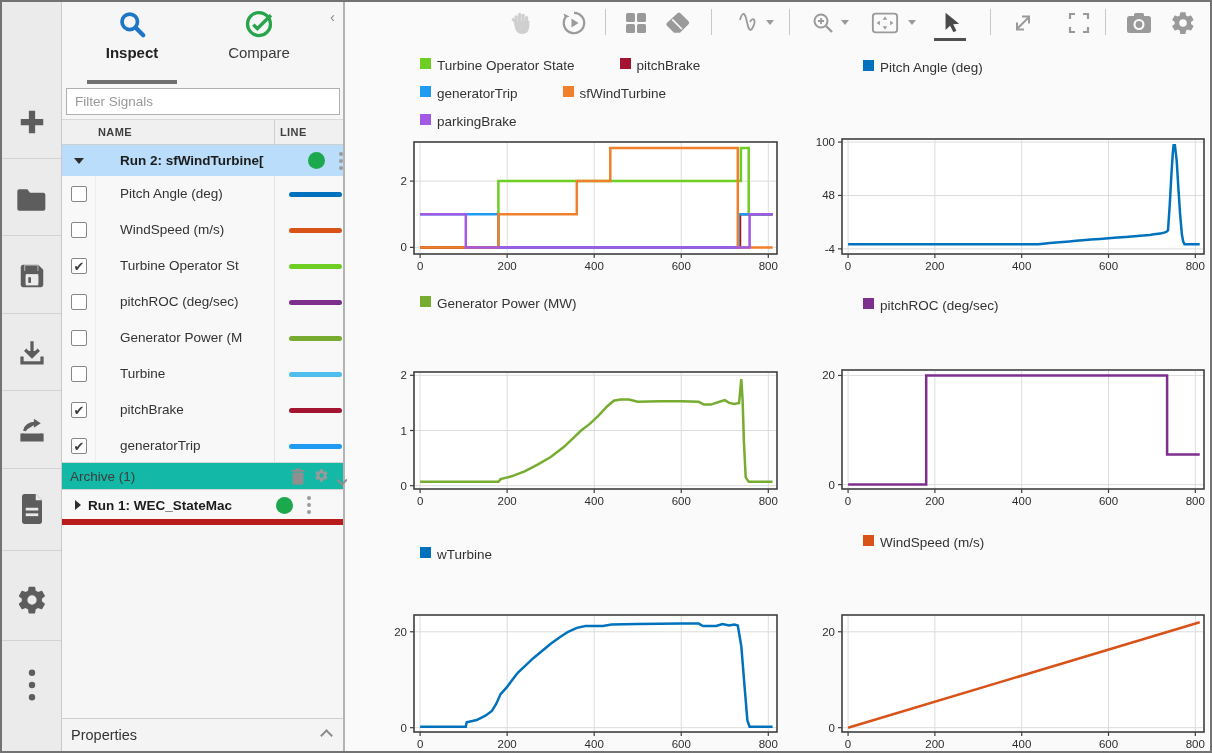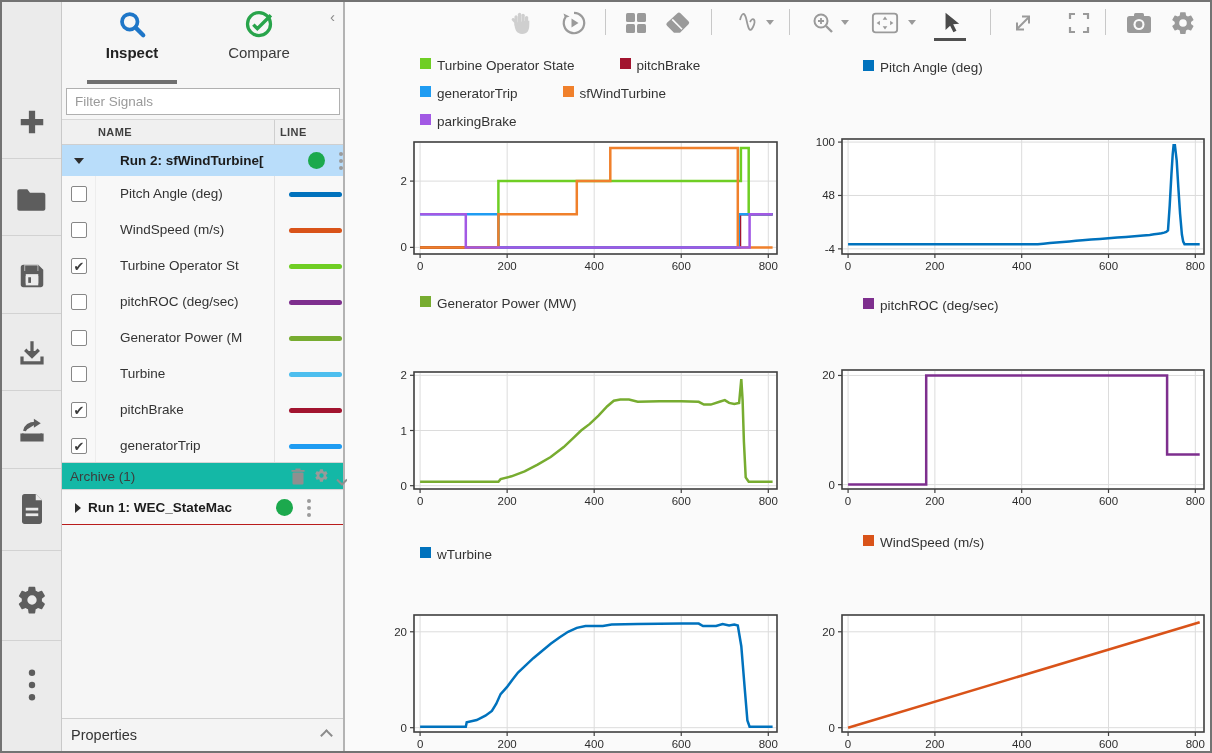--- a/index.html
+++ b/index.html
@@ -42,21 +42,21 @@
   .cbx{position:absolute;left:9px;top:10px;width:16px;height:16px;background:#fff;border:1px solid #878787;border-radius:2px;font-size:13px;line-height:15px;text-align:center;color:#3c3c3c;}
   .signame{position:absolute;left:58px;top:10px;font-size:13.5px;color:#333;white-space:nowrap;overflow:hidden;width:152px;}
   .swatch{position:absolute;left:227px;top:16px;width:53px;height:5px;border-radius:2.5px;}
   .colline{position:absolute;left:212px;top:0;height:100%;border-left:1px solid #e3e3e3;}
   .colline2{position:absolute;left:33px;top:0;height:100%;border-left:1px solid #ededed;}
 
   .archbar{position:absolute;left:0;top:460px;width:100%;height:28px;background:#14b8a6;border-top:1px solid #d5d5d5;border-bottom:1px solid #d5d5d5;}
   .archbar .alabel{position:absolute;left:8px;top:6px;font-size:13.5px;color:#3d3d3d;}
   .archbar .aicon{position:absolute;top:5px;}
 
-  .archrun{position:absolute;left:0;top:489px;width:100%;height:34px;background:#f8f8f8;display:flex;align-items:center;border-bottom:1px solid #b91c1c;}
+  .archrun{position:absolute;left:0;top:489px;width:100%;height:34px;background:#f8f8f8;display:flex;align-items:center;border-bottom:6px solid #b91c1c;}
   .archrun .rcaret{width:0;height:0;border-top:5px solid transparent;border-bottom:5px solid transparent;border-left:6px solid #2d2d2d;margin:0 7px 0 13px;}
   .archrun .rlabel{font-size:13.5px;font-weight:bold;color:#1c1c1c;white-space:nowrap;overflow:hidden;width:188px;}
 
   .propbar{position:absolute;left:0;bottom:0;width:100%;height:33px;background:#f4f4f4;border-top:1px solid #cfcfcf;}
   .propbar .plabel{position:absolute;left:9px;top:8px;font-size:14.5px;color:#333;}
   .propbar .chev{position:absolute;right:12px;top:12px;width:9px;height:9px;border-left:2px solid #8b8b8b;border-top:2px solid #8b8b8b;transform:rotate(45deg);}
 
   
   .main{position:absolute;left:345px;top:0;right:0;bottom:0;background:#fafafa;}
   .toolbar{position:absolute;left:0;top:0;width:100%;height:40px;}

